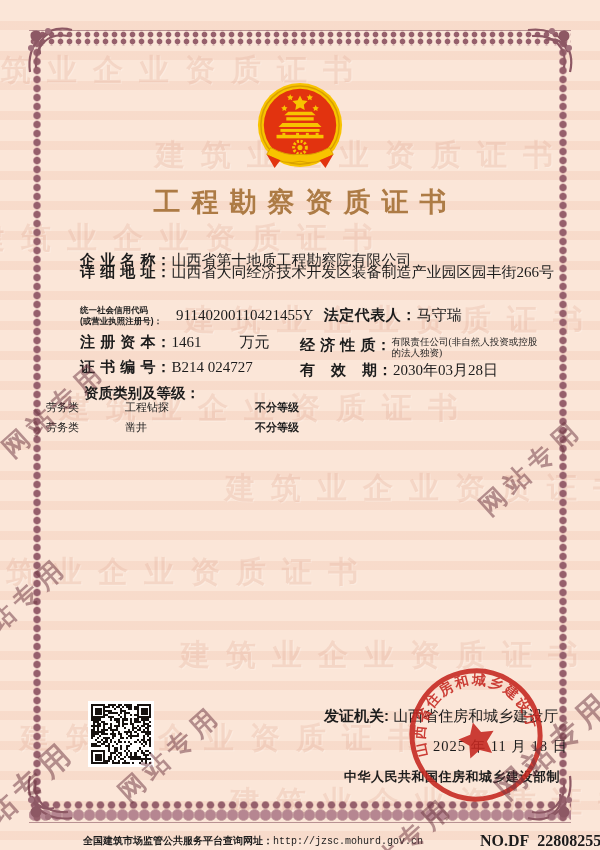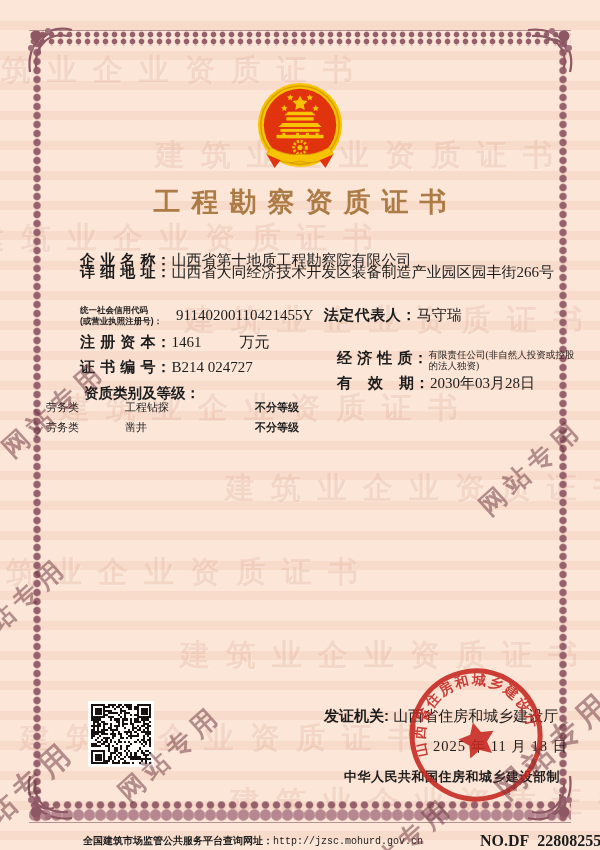--- a/index.html
+++ b/index.html
@@ -59,21 +59,21 @@
     color:var(--title-gold,#ad7b45);
   }
   .row{position:absolute;left:80px;right:26px;white-space:nowrap;}
   .lbl{font-weight:700;font-size:15px;letter-spacing:.5px;}
   .val{font-family:"Liberation Serif",serif;font-size:15px;}
   .unit{font-family:"Liberation Serif",serif;font-size:15px;margin-left:38px;}
   .lbl-sm{
     display:inline-block;vertical-align:middle;width:96px;
     font-weight:700;font-size:8.5px;line-height:1.25;white-space:normal;
   }
-  .col2{position:absolute;left:220px;top:16px;white-space:nowrap;margin-left:37px;}
+  .col2{position:absolute;left:220px;top:3px;white-space:nowrap;}
   .val-sm{
     display:inline-block;vertical-align:top;width:155px;margin-top:1px;
     font-family:"Liberation Serif",serif;font-size:9.5px;line-height:1.2;white-space:normal;
   }
   .qhead{position:absolute;left:84px;top:384px;font-weight:700;font-size:14.5px;}
   .qrow{position:absolute;left:0;right:0;font-family:"Liberation Serif",serif;font-size:11px;}
   .qrow .qc1{position:absolute;left:46px;}
   .qrow .qc2{position:absolute;left:125px;}
   .qrow .qc3{position:absolute;left:255px;font-weight:bold;}
   

